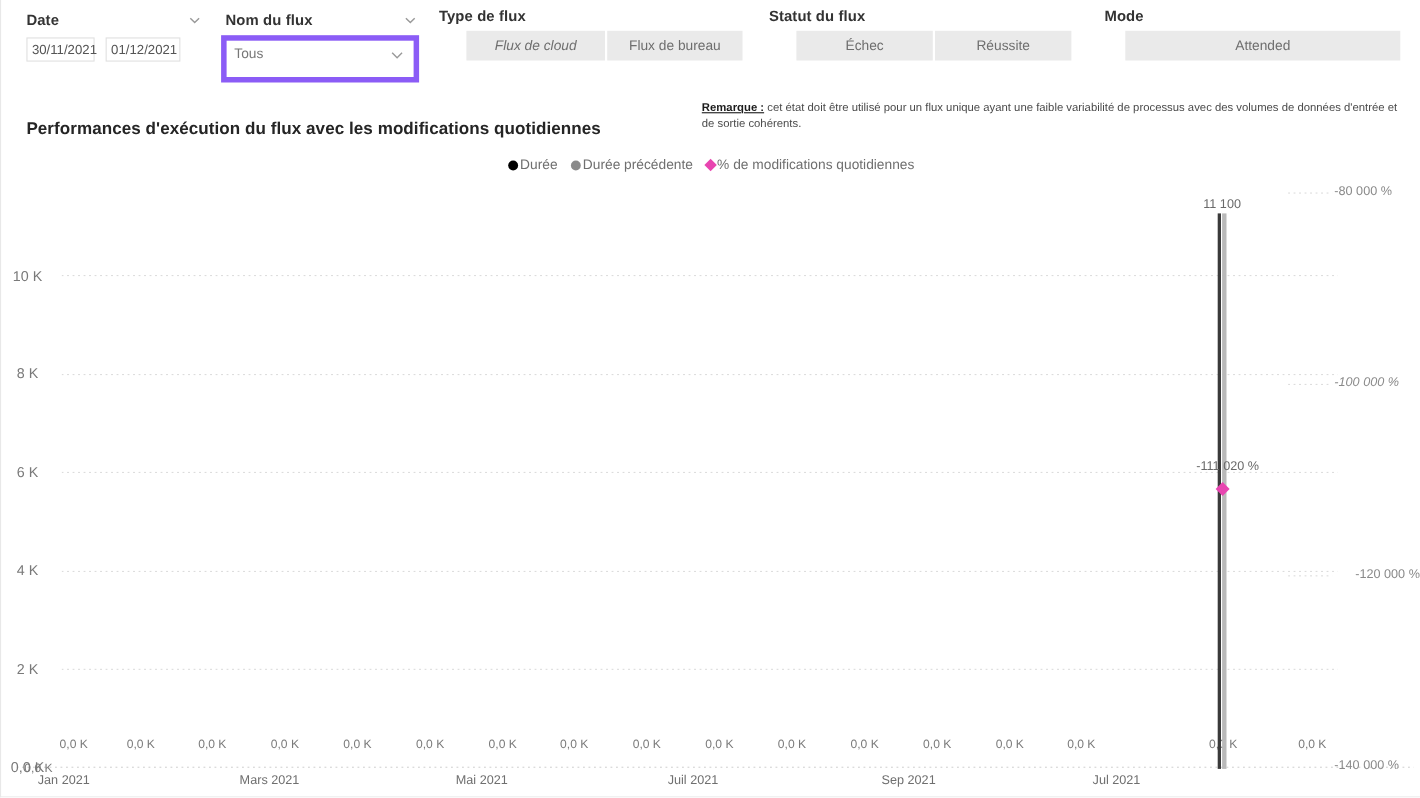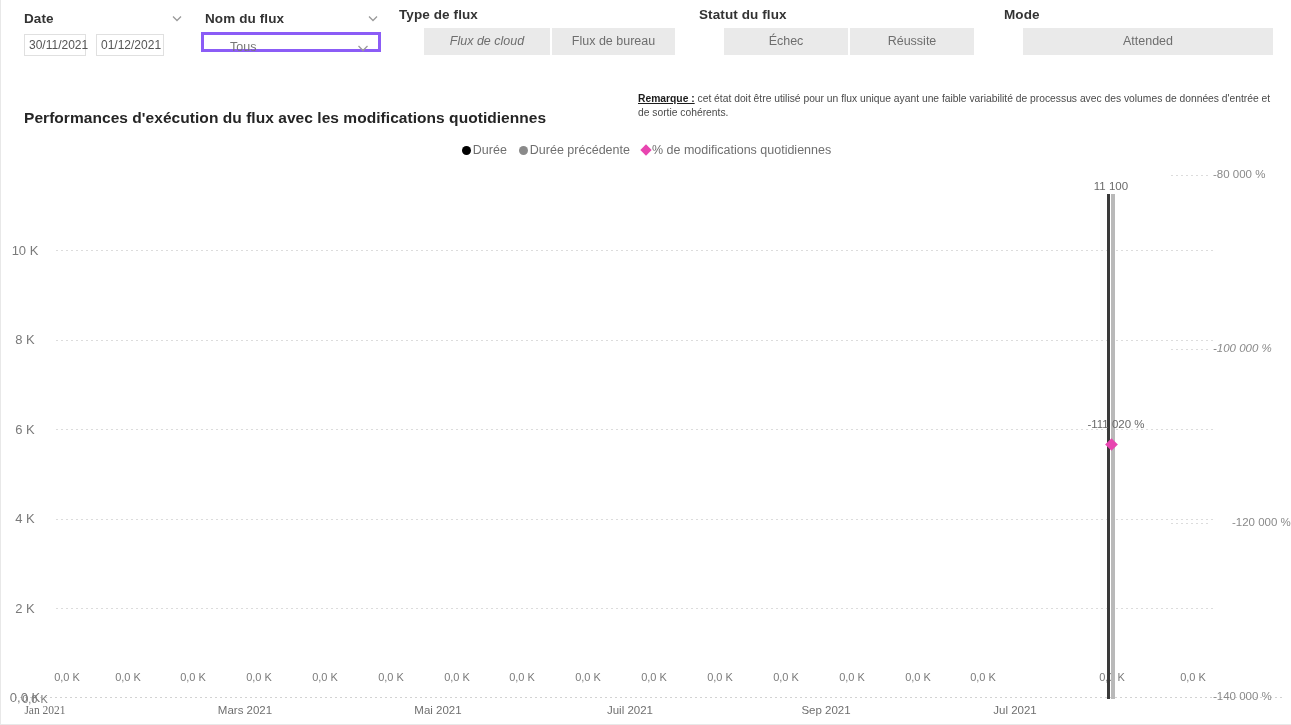--- a/index.html
+++ b/index.html
@@ -45,27 +45,27 @@
     font-size: 12px;
     color: #555;
     line-height: 20px;
     text-align: center;
     font-family: "Liberation Sans", sans-serif;
     padding: 0 4px;
   }
 
   .select-box {
     position: absolute;
-    height: 20px;
-    border: 3px solid #8b5cf6;
+    height: 43px;
+    border: 5px solid #8b5cf6;
     background: #fff;
     font-size: 12.5px;
     color: #777;
     line-height: 25px;
-    padding-left: 26px;
+    padding-left: 7px;
   }
   .select-box .sel-chev {
     position: absolute; right: 8px; top: 6px;
     width: 14px; height: 14px; color: #9a9a9a;
   }
   .select-box .sel-chev svg { display:block; width:14px; height:14px; }
 
   .tile {
     position: absolute;
     height: 27px;
@@ -284,20 +284,20 @@
     <div class="dlabel" style="left:14px;   top:533px; width:40px;">0,0 K</div>
 
     <div class="bar" style="left:1106px; top:34px; width:3px; height:505px; background:#3a3a3a;"></div>
     <div class="bar" style="left:1110px; top:34px; width:4px; height:505px; background:#b9b9b9;"></div>
 
     <div class="dlabel-val" style="left:1080px; top:20px; width:60px;">11 100</div>
 
     <div class="dlabel-val" style="left:1073px; top:258px; width:84px;">-111 020 %</div>
     <div class="marker" style="left:1106px; top:280px; background:#e845b0;"></div>
 
-    <div class="xtick" style="left:4px;   top:544px; width:80px;font-family:Liberation Serif, serif;">Jan 2021</div>
+    <div class="xtick" style="left:17px;   top:544px; width:80px;">Jan 2021</div>
     <div class="xtick" style="left:204px;  top:544px; width:80px;">Mars 2021</div>
     <div class="xtick" style="left:397px;  top:544px; width:80px;">Mai 2021</div>
     <div class="xtick" style="left:589px;  top:544px; width:80px;">Juil 2021</div>
     <div class="xtick" style="left:785px;  top:544px; width:80px;">Sep 2021</div>
     <div class="xtick" style="left:974px;  top:544px; width:80px;">Jul 2021</div>
   </div>
 </div>
 
 </body></html>

